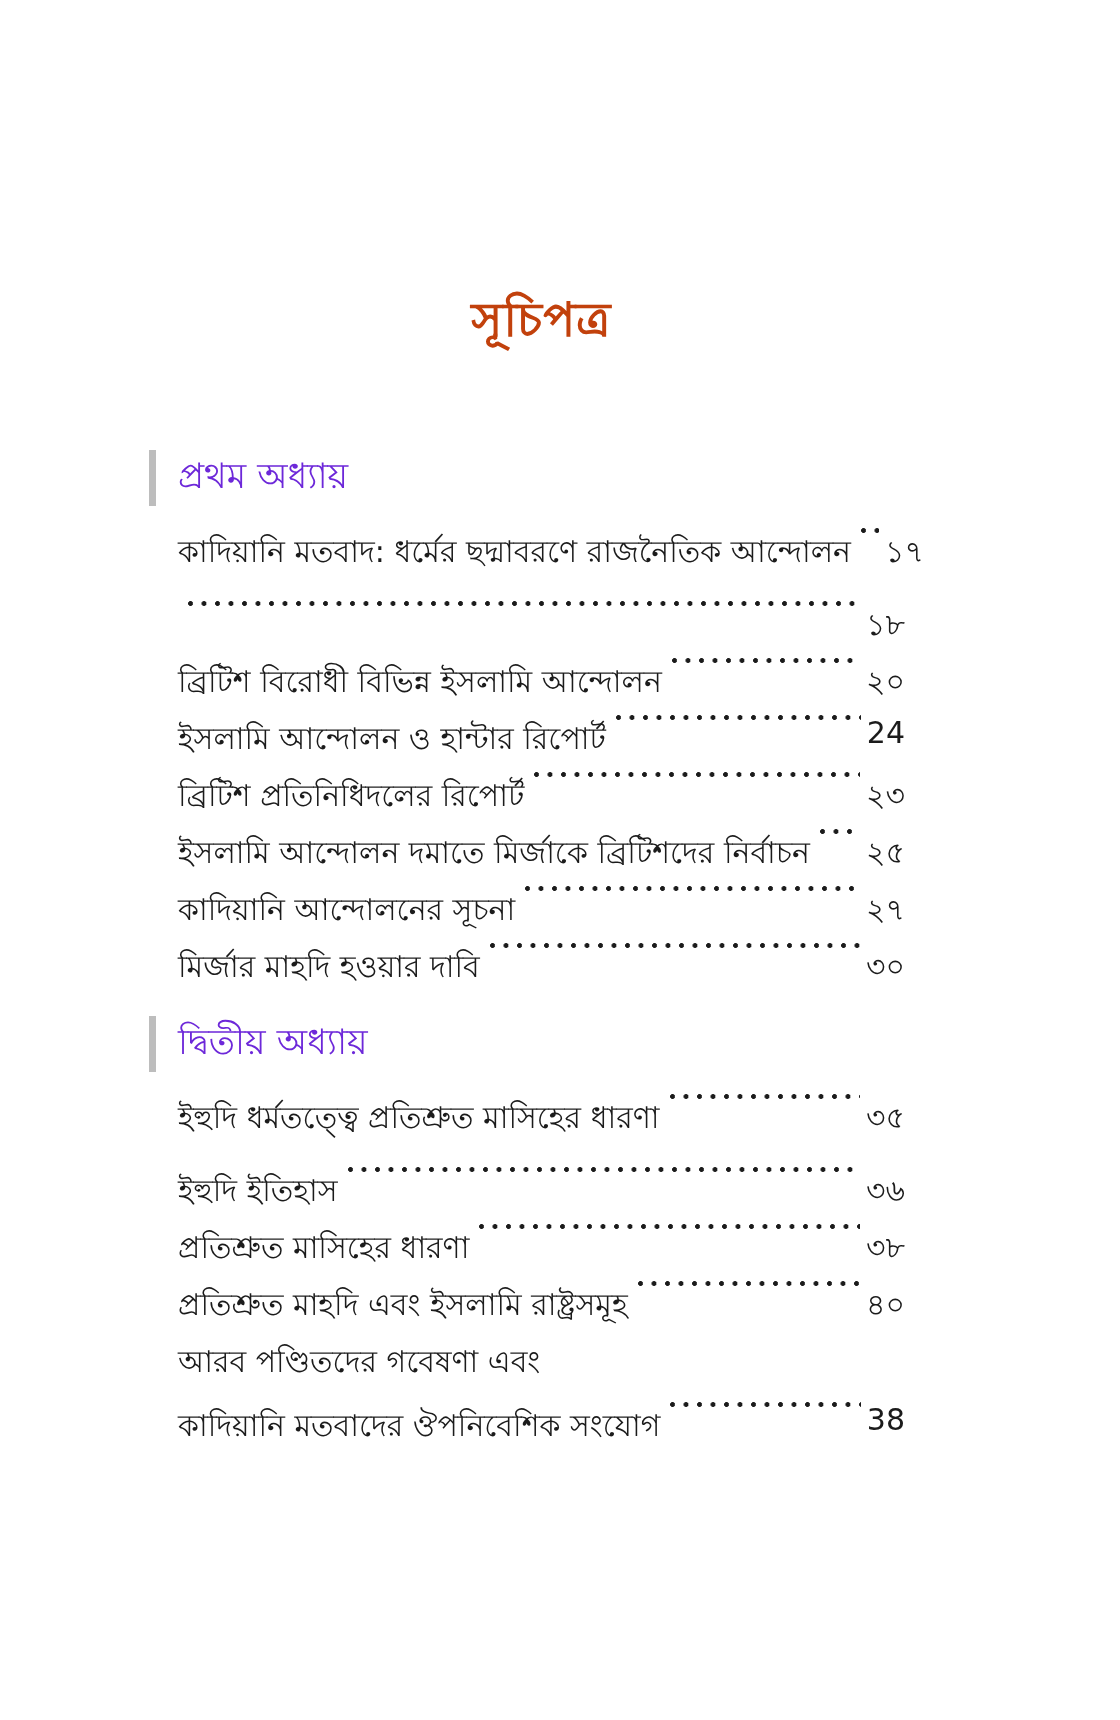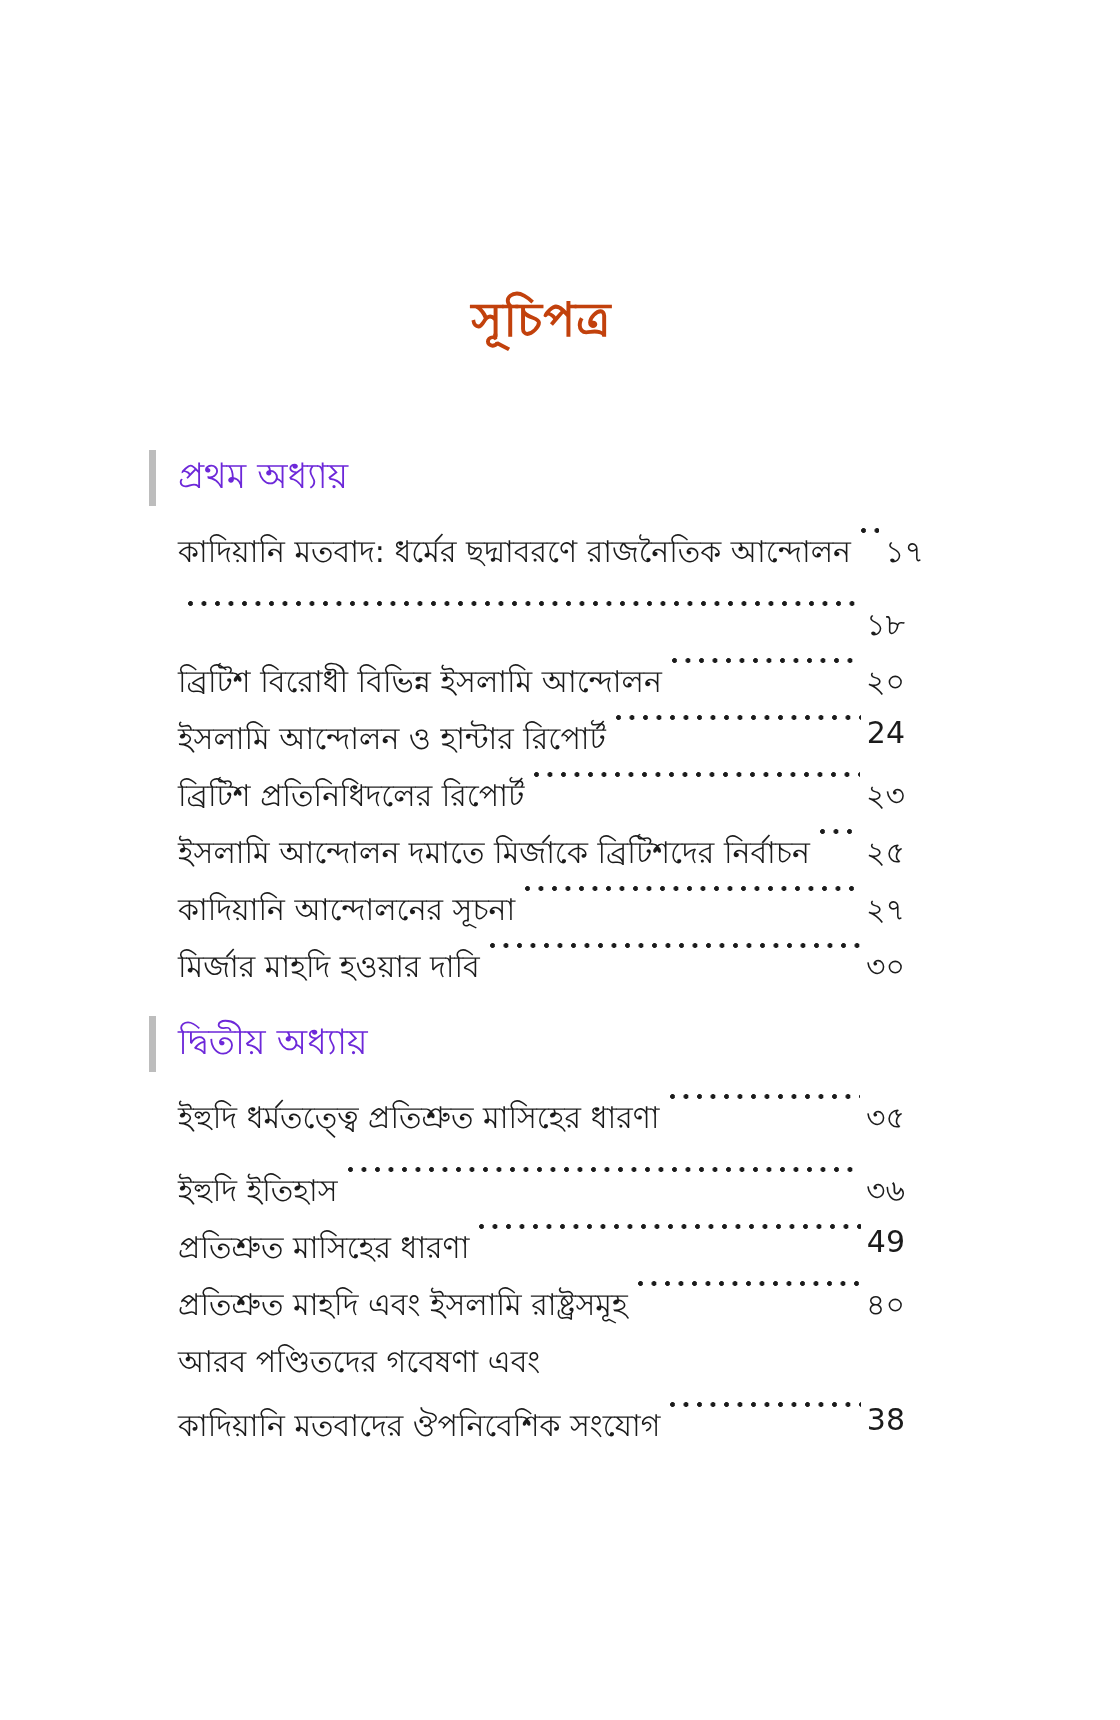--- a/index.html
+++ b/index.html
@@ -134,21 +134,21 @@
       <span class="pagenum">৩৫</span>
     </div>
     <div class="toc-row">
       <span class="label">ইহুদি ইতিহাস</span>
       <span class="leader"></span>
       <span class="pagenum">৩৬</span>
     </div>
     <div class="toc-row">
       <span class="label">প্রতিশ্রুত মাসিহের ধারণা</span>
       <span class="leader"></span>
-      <span class="pagenum">49</span>
+      <span class="pagenum">৩৮</span>
     </div>
     <div class="toc-row">
       <span class="label">প্রতিশ্রুত মাহদি এবং ইসলামি রাষ্ট্রসমূহ</span>
       <span class="leader"></span>
       <span class="pagenum">৪০</span>
     </div>
     <div class="toc-row noleader">
       <span class="label">আরব পণ্ডিতদের গবেষণা এবং</span>
     </div>
     <div class="toc-row tight">

